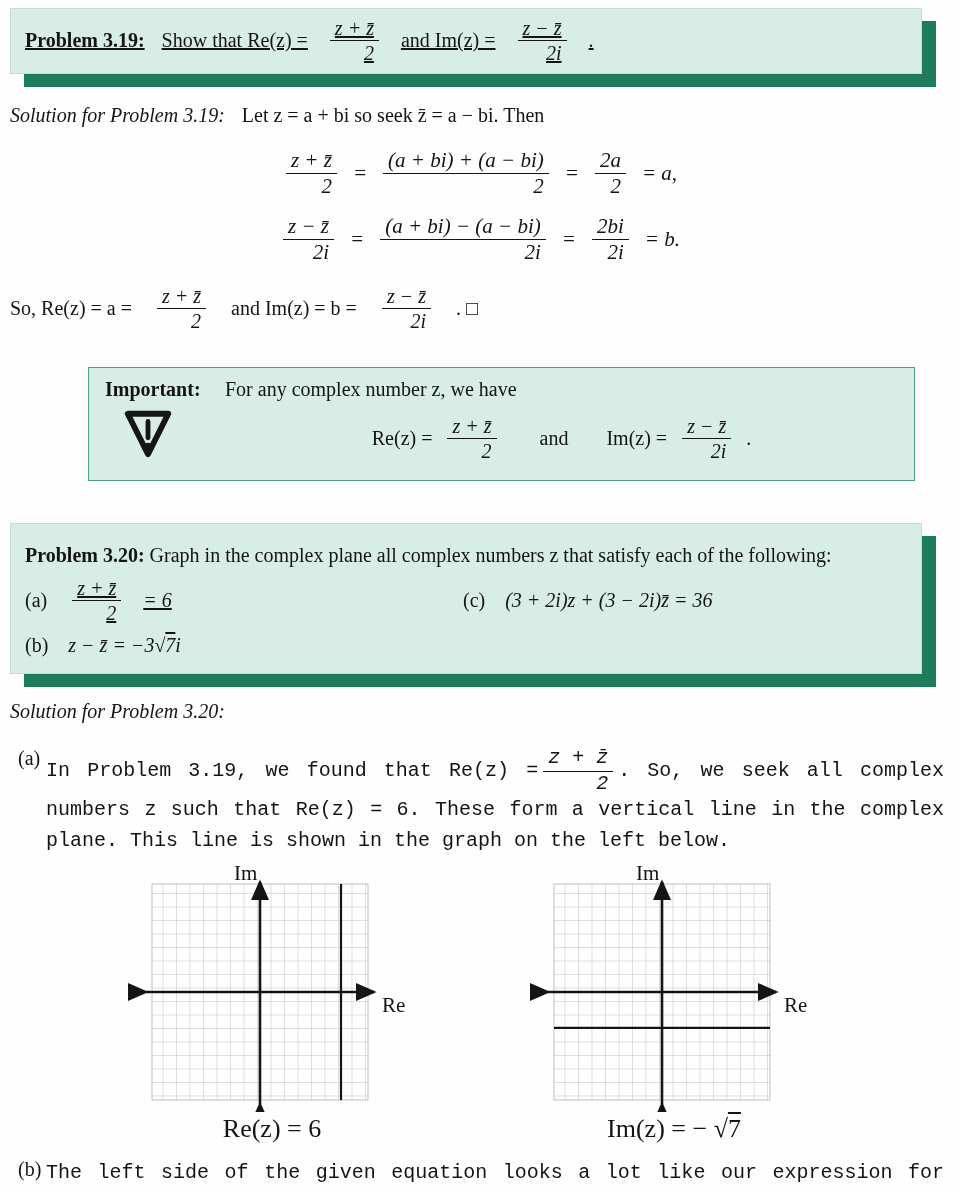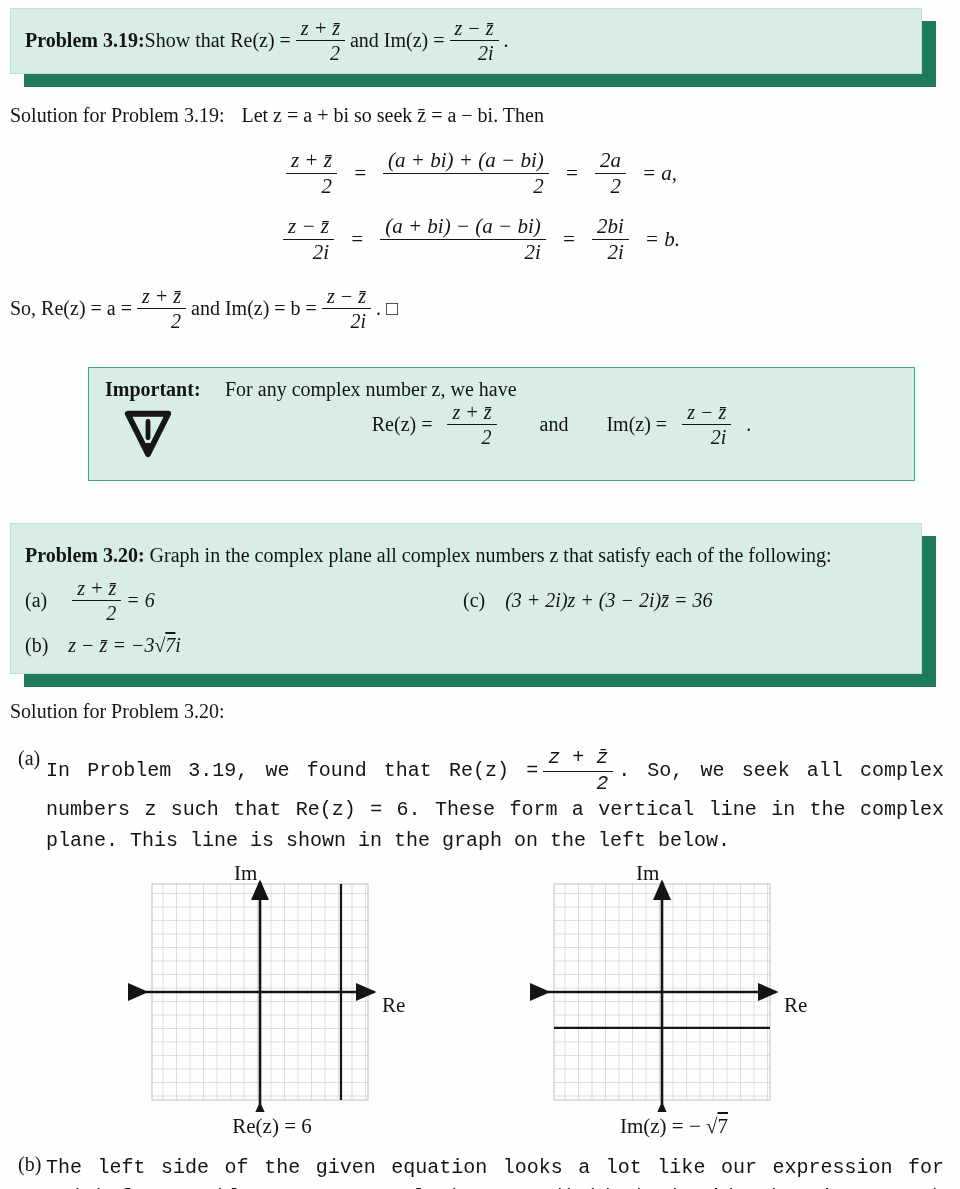--- a/index.html
+++ b/index.html
@@ -11,61 +11,61 @@
     padding:8px 12px 0 10px;
   }
   
   .problem-box {
     width:912px; background:#d8ede5;
     border:1px solid #bfe0d3;
     box-shadow:14px 13px 0 0 #1e7b5e;
     padding:8px 14px; position:relative;
   }
   .plabel { font-weight:bold; }
-  .inline-math-row { display:inline-flex; align-items:center; gap:0; vertical-align:middle; }
+  .inline-math-row { display:inline-flex; align-items:center; gap:17px; vertical-align:middle;text-decoration:underline; }
   
   .frac { display:inline-flex; flex-direction:column; text-align:right;
           vertical-align:middle; margin:0 5px; font-style:italic; line-height:1.12; }
   .frac .num { padding:0 5px 1px; border-bottom:1.6px solid #141414; white-space:nowrap; }
   .frac .den { padding:1px 5px 0; white-space:nowrap; }
   
   .lead-line { margin-top:30px; }
-  .ital { }
+  .ital { font-style:italic; }
   .lead-line .intro { margin-left:12px; }
   .eqrow { display:flex; justify-content:center; align-items:center;
            gap:11px; margin-top:22px; font-size:21px; }
   .eqrow .rel, .eqrow .tail { font-style:italic; }
-  .conclusion { margin-top:20px; display:flex; align-items:center; gap:0; flex-wrap:wrap; }
+  .conclusion { margin-top:20px; display:flex; align-items:center; gap:20px; flex-wrap:wrap; }
   
   .important-box {
     margin:34px 0 0 78px; width:827px; background:#d8ede5;
     border:1.5px solid #4f9f84; padding:10px 16px 14px;
     display:grid; grid-template-columns:112px 1fr; column-gap:8px;
   }
   .imp-left { display:flex; flex-direction:column; align-items:flex-start; }
   .imp-left .icon-wrap { margin:6px 0 0 14px; }
-  .imp-eq { display:flex; justify-content:center; align-items:center; gap:10px; }
+  .imp-eq { display:flex; justify-content:center; align-items:center; gap:10px; margin-top:14px; }
   .imp-and { margin:0 28px; }
   
   .p320 { margin-top:42px; padding:20px 14px 16px; }
   .p320-grid { display:grid; grid-template-columns:438px 1fr; row-gap:10px;
                margin-top:10px; align-items:center; }
   .p-item { display:flex; align-items:center; gap:20px; }
   .p-item .math { font-style:italic; }
   .rad { text-decoration:overline; }
   
   .sol-item { display:flex; margin-top:24px; }
   .sol-item .tag { width:36px; flex:none; padding-left:8px; }
   .sol-item .body { flex:1; text-align:justify; line-height:1.52; padding-right:4px;font-family:Liberation Mono, monospace; }
   
   .graphs-row { display:flex; margin-top:10px; }
   .figure { display:flex; flex-direction:column; align-items:center; }
   .figure.left { margin-left:112px; }
   .figure.right { margin-left:102px; }
-  .figure .caption { font-size:21px; margin-top:2px; }
+  .figure .caption { font-size:26px; margin-top:2px; }
   .final-eq { margin-top:10px; }
 </style>
 </head>
 <body>
 
 <div class="page">
 
   <div class="problem-box">
     <span class="inline-math-row">
       <span class="plabel">Problem 3.19:</span>

